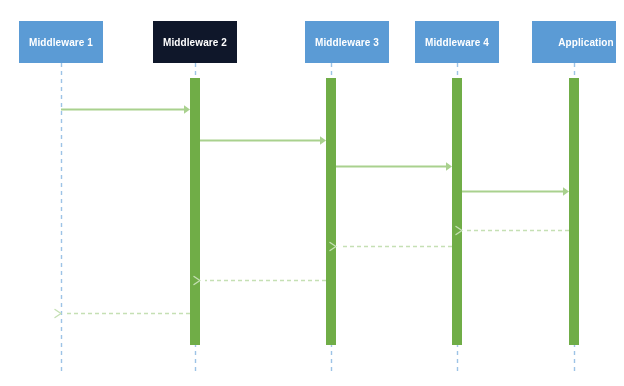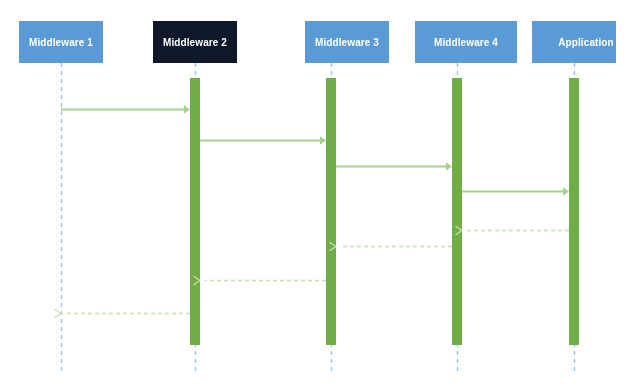--- a/index.html
+++ b/index.html
@@ -111,21 +111,21 @@
   <div class="overlay-layer" id="participants-layer">
       <div class="participant-box" style="left: 19px; top: 21px; width: 84px; height: 42px; background: rgb(91, 155, 213);">
         <span class="participant-label" style="color: rgb(255, 255, 255);">Middleware 1</span>
       </div>
       <div class="participant-box" style="left: 153px; top: 21px; width: 84px; height: 42px; background: #0f172a;">
         <span class="participant-label" style="color: rgb(255, 255, 255);">Middleware 2</span>
       </div>
       <div class="participant-box" style="left: 289px; top: 21px; width: 84px; height: 42px; background: rgb(91, 155, 213); margin-left: 16px;">
         <span class="participant-label" style="color: rgb(255, 255, 255);">Middleware 3</span>
       </div>
-      <div class="participant-box" style="left: 415px; top: 21px; width: 102px; height: 42px; background: rgb(91, 155, 213);">
+      <div class="participant-box" style="left: 415px; top: 21px; width: 84px; height: 42px; background: rgb(91, 155, 213);">
         <span class="participant-label" style="color: rgb(255, 255, 255);">Middleware 4</span>
       </div>
       <div class="participant-box" style="left: 532px; top: 21px; width: 84px; height: 42px; background: rgb(91, 155, 213); padding-left: 24px;">
         <span class="participant-label" style="color: rgb(255, 255, 255);">Application</span>
       </div>
     </div>
 
 </div>
 
 </body></html>

